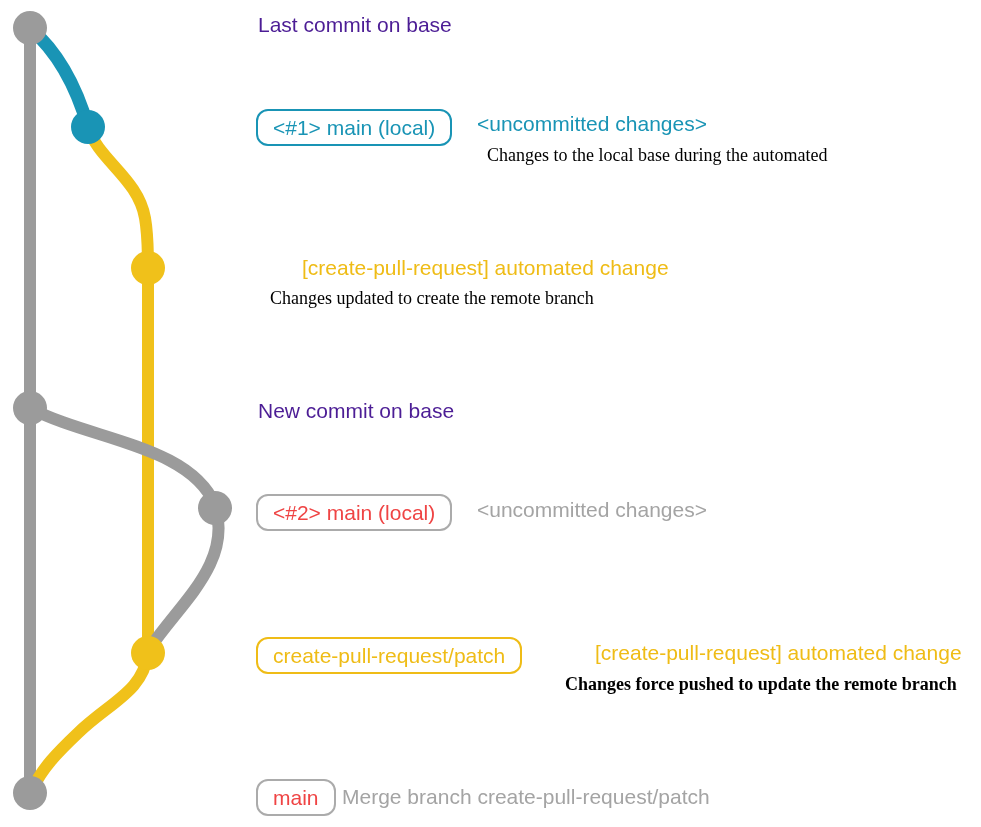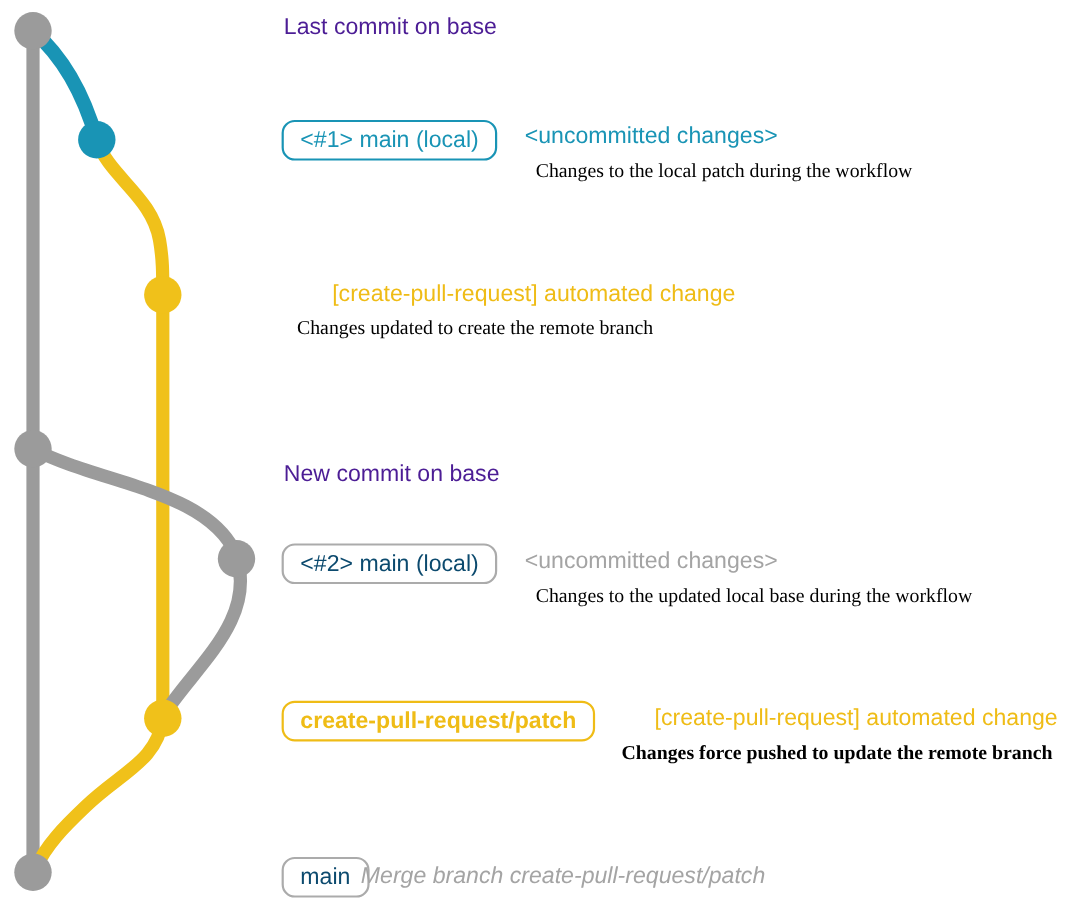--- a/index.html
+++ b/index.html
@@ -23,21 +23,21 @@
   .pill {
     display: inline-block;
     height: 33px;
     line-height: 33px;
     padding: 0 15px;
     border-radius: 12px;
     font-size: 21px;
     background: #ffffff;
   }
   .pill-teal   { border: 2px solid #1994b5; color: #1994b5; }
-  .pill-gray   { border: 2px solid #ababab; color: #0c4a6e; }
+  .pill-gray   { border: 2px solid #ababab; color: #ef4444; }
   .pill-yellow { border: 2px solid #efbc16; color: #efbc16; }
 </style>
 </head>
 <body>
 
 <div id="canvas">
 
   <svg id="git-graph" width="260" height="827" viewBox="0 0 260 827">
 
     <path d="M30 28 L30 793" fill="none" stroke-width="12" stroke-linecap="round" stroke="#9b9b9b"></path>
@@ -66,37 +66,36 @@
 
     <circle cx="30" cy="793" r="17" fill="#9b9b9b"></circle>
   </svg>
 
   <div class="abs gray-note" style="left:258px; top:13px;">Last commit on base</div>
 
   <div class="abs" style="left:256px; top:109px;">
     <span class="pill pill-teal">&lt;#1&gt; main (local)</span>
   </div>
   <div class="abs teal-text" style="left:477px; top:112px;">&lt;uncommitted changes&gt;</div>
-  <div class="abs serif-desc" style="left:487px; top:145px;">Changes to the local patch during the workflow</div>
+  <div class="abs serif-desc" style="left:487px; top:145px;">Changes to the local base during the automated</div>
 
   <div class="abs yellow-text" style="left:258px; top:256px;">[create-pull-request] automated change</div>
   <div class="abs serif-desc" style="left:270px; top:288px;">Changes updated to create the remote branch</div>
 
-  <div class="abs gray-note" style="left:258px; top:419px;">New commit on base</div>
+  <div class="abs gray-note" style="left:258px; top:399px;">New commit on base</div>
 
   <div class="abs" style="left:256px; top:494px;">
     <span class="pill pill-gray">&lt;#2&gt; main (local)</span>
   </div>
   <div class="abs gray-text" style="left:477px; top:498px;">&lt;uncommitted changes&gt;</div>
-  <div class="abs serif-desc" style="left:487px; top:531px;">Changes to the updated local base during the workflow</div>
 
-  <div class="abs" style="left:256px; top:637px;font-weight:bold;">
+  <div class="abs" style="left:256px; top:637px;">
     <span class="pill pill-yellow">create-pull-request/patch</span>
   </div>
   <div class="abs yellow-text" style="left:551px; top:641px;">[create-pull-request] automated change</div>
   <div class="abs serif-desc" style="left:565px; top:674px;font-weight:bold;">Changes force pushed to update the remote branch</div>
 
   <div class="abs" style="left:256px; top:779px;">
     <span class="pill pill-gray">main</span>
   </div>
-  <div class="abs gray-text" style="left:328px; top:785px;font-style:italic;">Merge branch create-pull-request/patch</div>
+  <div class="abs gray-text" style="left:342px; top:785px;">Merge branch create-pull-request/patch</div>
 
 </div>
 
 </body></html>

